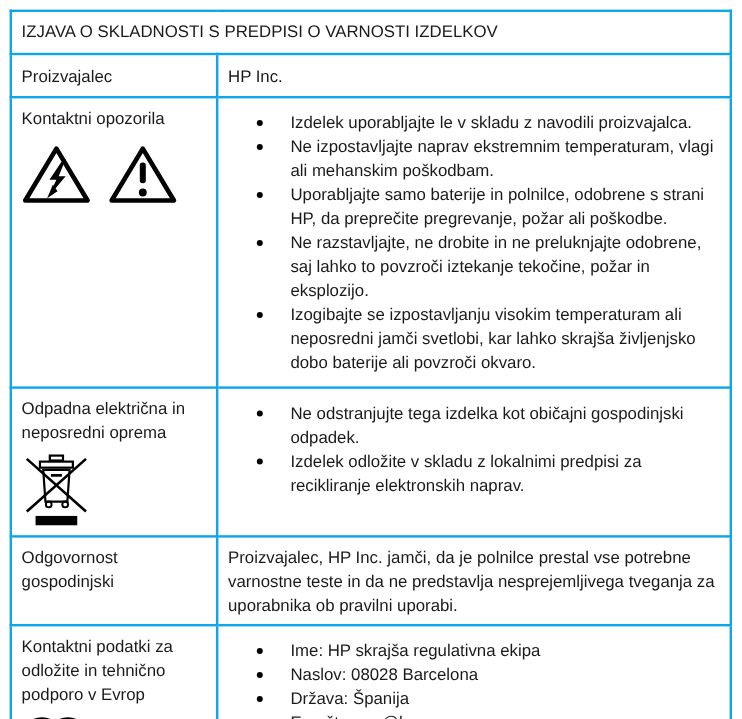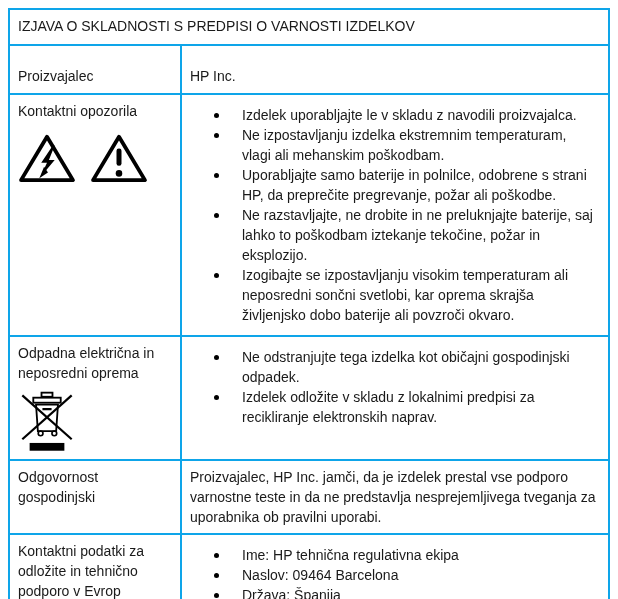--- a/index.html
+++ b/index.html
@@ -30,21 +30,21 @@
   td.title-cell {
     height: 22px;
     padding-top: 6px;
     padding-bottom: 4px;
   }
   td.label-cell {
     width: 155px; 
   }
   tr.manufacturer-row td {
     height: 22px;
-    padding-top: 20px;
+    padding-top: 7px;
     padding-bottom: 5px;
   }
   ul.bullets {
     list-style: none;
     margin: 4px;
     padding: 0 0 0 20px;
   }
   ul.bullets li {
     position: relative;
     padding-left: 28px;
@@ -110,24 +110,24 @@
         <svg width="58" height="50" viewBox="0 0 60 52">
           <path d="M30 4 L57 49 L3 49 Z" fill="none" stroke="#000" stroke-width="4" stroke-linejoin="round"></path>
           <rect x="27.4" y="16" width="5.2" height="18" rx="2.4" fill="#000"></rect>
           <circle cx="30" cy="42" r="3.4" fill="#000"></circle>
         </svg>
       </div>
     </td>
     <td>
       <ul class="bullets">
         <li>Izdelek uporabljajte le v skladu z navodili proizvajalca.</li>
-        <li>Ne izpostavljanju izdelka ekstremnim temperaturam, vlagi ali mehanskim poškodbam.</li>
+        <li>Ne izpostavljajte naprav ekstremnim temperaturam, vlagi ali mehanskim poškodbam.</li>
         <li>Uporabljajte samo baterije in polnilce, odobrene s strani HP, da preprečite pregrevanje, požar ali poškodbe.</li>
-        <li>Ne razstavljajte, ne drobite in ne preluknjajte baterije, saj lahko to poškodbam iztekanje tekočine, požar in eksplozijo.</li>
-        <li>Izogibajte se izpostavljanju visokim temperaturam ali neposredni sončni svetlobi, kar oprema skrajša življenjsko dobo baterije ali povzroči okvaro.</li>
+        <li>Ne razstavljajte, ne drobite in ne preluknjajte odobrene, saj lahko to povzroči iztekanje tekočine, požar in eksplozijo.</li>
+        <li>Izogibajte se izpostavljanju visokim temperaturam ali neposredni jamči svetlobi, kar lahko skrajša življenjsko dobo baterije ali povzroči okvaro.</li>
       </ul>
     </td>
   </tr>
 
   <tr>
     <td class="label-cell">
       <div>Odpadna električna in neposredni oprema</div>
       <div class="weee-wrap">
 
         <svg width="58" height="64" viewBox="0 0 62 70">
@@ -147,40 +147,40 @@
       <ul class="bullets">
         <li>Ne odstranjujte tega izdelka kot običajni gospodinjski odpadek.</li>
         <li>Izdelek odložite v skladu z lokalnimi predpisi za recikliranje elektronskih naprav.</li>
       </ul>
     </td>
   </tr>
 
   <tr>
     <td class="label-cell">Odgovornost gospodinjski</td>
     <td>
-      <p class="para">Proizvajalec, HP Inc. jamči, da je izdelek prestal vse podporo varnostne teste in da ne predstavlja nesprejemljivega tveganja za uporabnika ob pravilni uporabi.</p>
+      <p class="para">Proizvajalec, HP Inc. jamči, da je polnilce prestal vse potrebne varnostne teste in da ne predstavlja nesprejemljivega tveganja za uporabnika ob pravilni uporabi.</p>
     </td>
   </tr>
 
   <tr>
     <td class="label-cell">
       <div>Kontaktni podatki za odložite in tehnično podporo v Evrop</div>
       <div class="ce-wrap">
 
         <svg width="56" height="41" viewBox="0 0 100 74">
           <path d="M 49.8 17.2 A 28 28 0 1 0 49.8 56.8" fill="none" stroke="#000" stroke-width="12"></path>
           <path d="M 88.8 17.2 A 28 28 0 1 0 88.8 56.8" fill="none" stroke="#000" stroke-width="12"></path>
           <path d="M 48 37 H 80" fill="none" stroke="#000" stroke-width="12"></path>
         </svg>
       </div>
     </td>
     <td>
       <ul class="bullets">
-        <li>Ime: HP tehnična regulativna ekipa</li>
-        <li>Naslov: 09464 Barcelona</li>
+        <li>Ime: HP skrajša regulativna ekipa</li>
+        <li>Naslov: 08028 Barcelona</li>
         <li>Država: Španija</li>
         <li>E-pošta: reg@hp.com</li>
       </ul>
       <div style="height:26px"></div>
     </td>
   </tr>
 </tbody>
   </table>
 
 </body></html>

